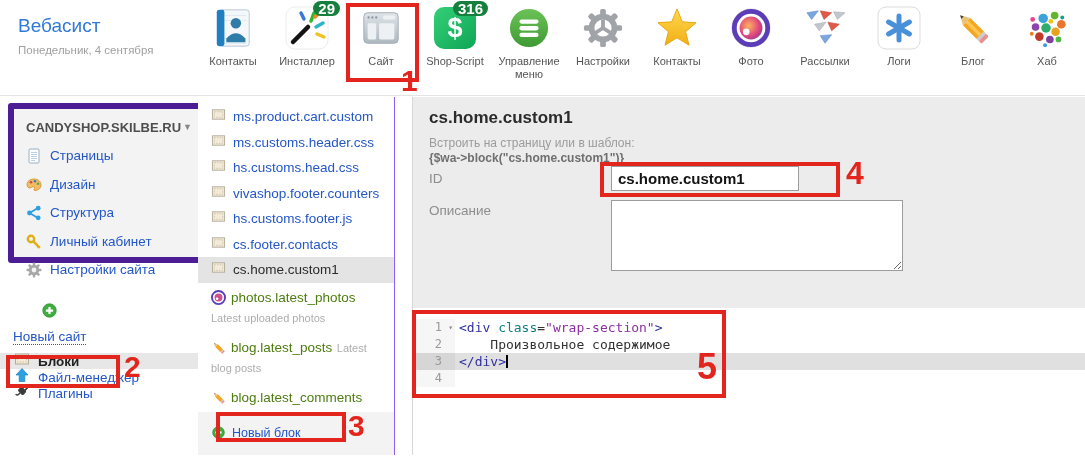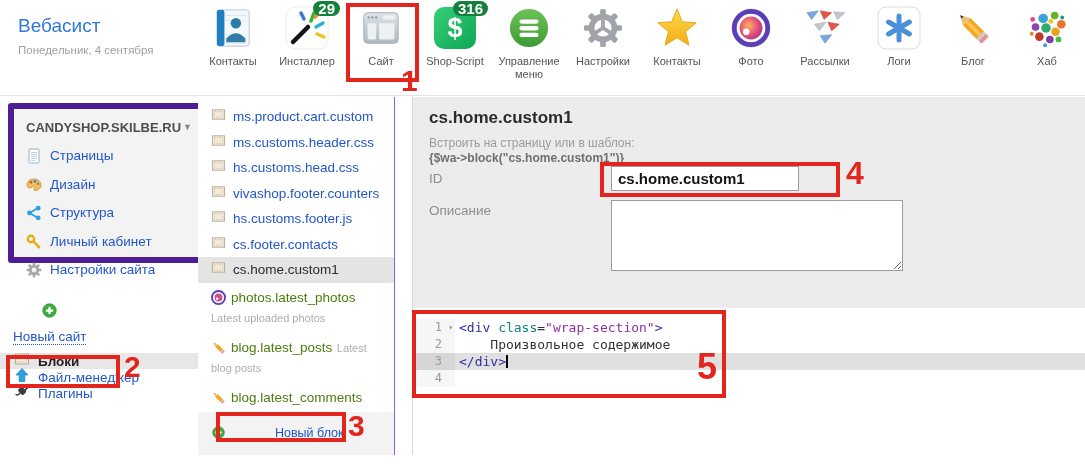--- a/index.html
+++ b/index.html
@@ -39,21 +39,21 @@
   .blist { padding-top:7px; }
   .bitem { min-height:25.5px; display:flex; align-items:center; gap:7px; padding-left:13px; cursor:pointer; }
   .bitem a { color:#2356c7; font-size:13.5px; text-decoration:none; }
   .bitem.sel { background:#e4e4e4; }
   .bitem.sel .bname-sel { color:#2b2b2b; font-size:13.5px; }
   .bitem.rich { display:block; padding:5px 6px 6px 13px; line-height:17px; }
   .bitem.rich .ricon { display:inline-block; vertical-align:-3px; margin-right:5px; }
   .bname { color:#4d7c0f; font-size:13.5px; }
   .bdesc { color:#adadad; font-size:11px; }
   .new-block-row { position:absolute; left:0; bottom:0; width:196px; height:43px; background:#f3f3f3; display:flex; align-items:center; gap:7px; padding-left:14px; cursor:pointer; }
-  .new-block-row a { color:#2356c7; font-size:12.5px; text-decoration:none; border-bottom:1px dotted #2356c7;margin-left:43px; }
+  .new-block-row a { color:#2356c7; font-size:12.5px; text-decoration:none; border-bottom:1px dotted #2356c7; }
 
   
   .main { position:absolute; left:412px; top:0; width:673px; height:358px; background:#ececec; border-left:1px solid #d6d6d6; border-bottom:1px solid #dcdcdc; }
   .m-title { position:absolute; left:16px; top:11px; font-size:17px; font-weight:bold; color:#2b2b2b; }
   .m-hint1 { position:absolute; left:16px; top:39px; font-size:12px; color:#9b9b9b; }
   .m-hint2 { position:absolute; left:16px; top:54px; font-size:12px; font-weight:bold; color:#6f6f6f; }
   .m-idlabel { position:absolute; left:16px; top:74px; font-size:13.5px; color:#8d8d8d; }
   .m-idinput { position:absolute; left:198px; top:69px; width:188px; height:25px; border:1px solid #9c9c9c; font-family:"Liberation Sans",sans-serif; font-size:15px; font-weight:bold; color:#141414; padding:1px 6px; background:#fff; }
   .m-desclabel { position:absolute; left:16px; top:106px; font-size:13.5px; color:#8d8d8d; }
   .m-desc { position:absolute; left:198px; top:103px; width:292px; height:71px; border:1px solid #9c9c9c; background:#fff; resize:both; }

